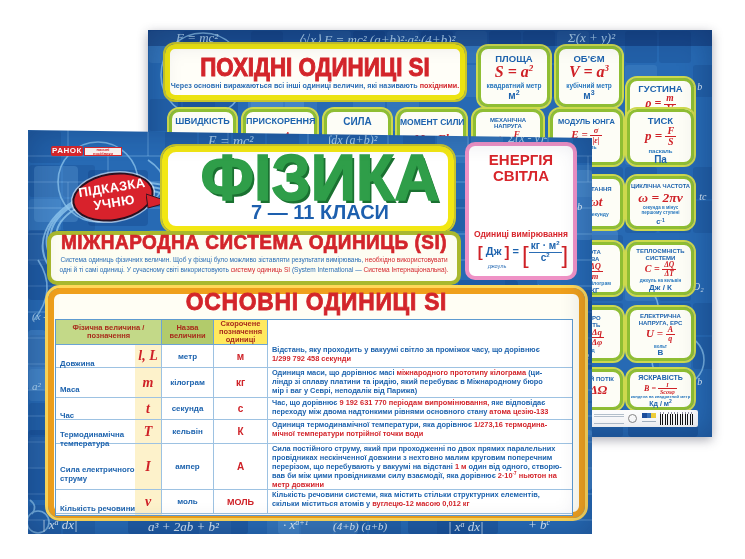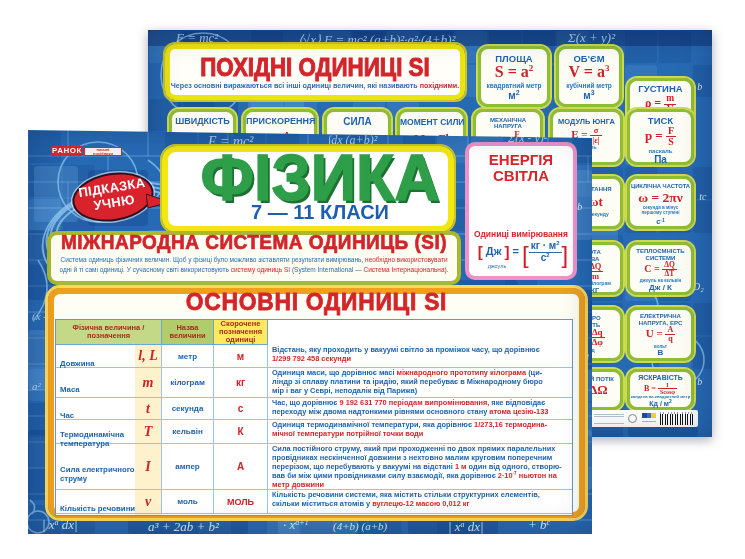--- a/index.html
+++ b/index.html
@@ -4,21 +4,21 @@
 <style>
 html,body{margin:0;padding:0;}
 #stage{position:relative;width:745px;height:559px;background:#fff;overflow:hidden;
   font-family:"Liberation Sans",sans-serif;}
 .poster{position:absolute;overflow:hidden;background:#2667b0;}
 .abs{position:absolute;}
 .ctr{text-align:center;}
 .card{position:absolute;background:#fdfdf6;border:3.5px solid #8fbe33;outline:2px solid #cdd94e;
   border-radius:10px;box-sizing:border-box;text-align:center;}
 .ct{color:#1d63ae;font-weight:bold;line-height:1.05;}
-.cf{color:#cf2127;font-family:"Liberation Serif",serif;font-weight:bold;}
+.cf{color:#cf2127;font-family:"Liberation Serif",serif;font-style:italic;font-weight:bold;}
 .cu{color:#2878be;font-weight:bold;line-height:1.1;}
 .cb{color:#1d63ae;font-weight:bold;}
 .frac{display:inline-block;vertical-align:middle;text-align:center;}
 .frac .fn{display:block;border-bottom:1px solid #cf2127;padding:0 2px;line-height:1.05;}
 .frac .fd{display:block;padding:0 2px;line-height:1.05;}
 .bfrac .fn{border-bottom:1px solid #2a6db5;}
 .hc{box-sizing:border-box;border-right:1px solid #6ca4d4;border-bottom:1px solid #6ca4d4;
   color:#a82c1c;font-weight:bold;font-size:7.5px;line-height:7.8px;text-align:center;
   display:flex;flex-direction:column;justify-content:center;}
 .rname{box-sizing:border-box;border-right:0;border-bottom:1px solid #9dc2e2;color:#1d63ae;

